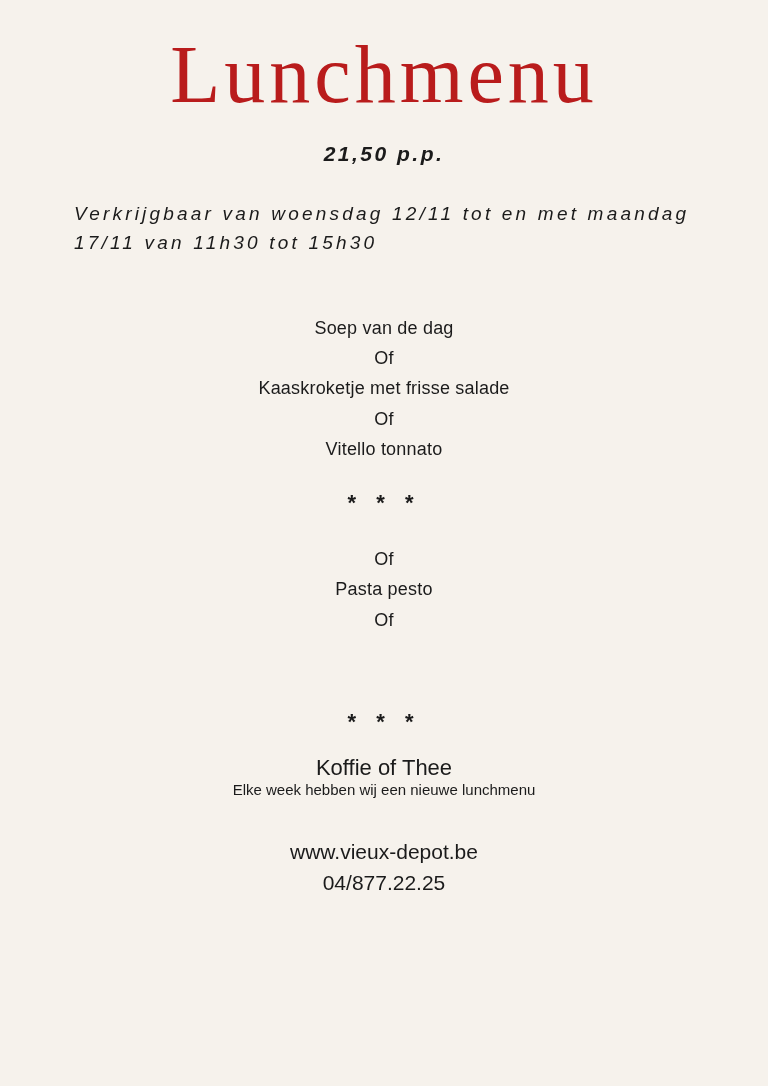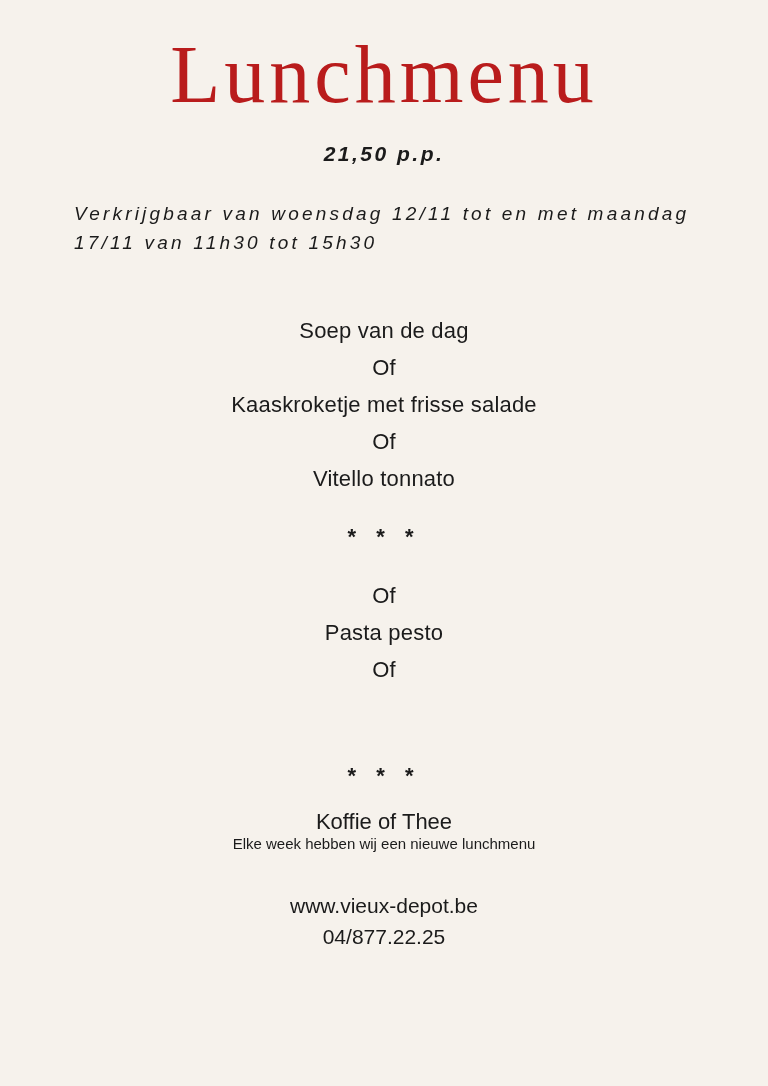--- a/index.html
+++ b/index.html
@@ -49,21 +49,21 @@
     margin-top: 34px;
     width: 620px;
   }
   .course {
     text-align: center;
     width: 700px;
   }
   .course-first { margin-top: 56px; }
   .course-main { margin-top: 22px; }
   .line {
-    font-size: 22px;
+    font-size: 18px;
     line-height: 1.68;
     letter-spacing: 0.2px;
   }
   .sep {
     font-weight: bold;
     font-size: 22px;
     letter-spacing: 7px;
     text-align: center;
     margin-top: 26px;
     margin-bottom: 6px;

